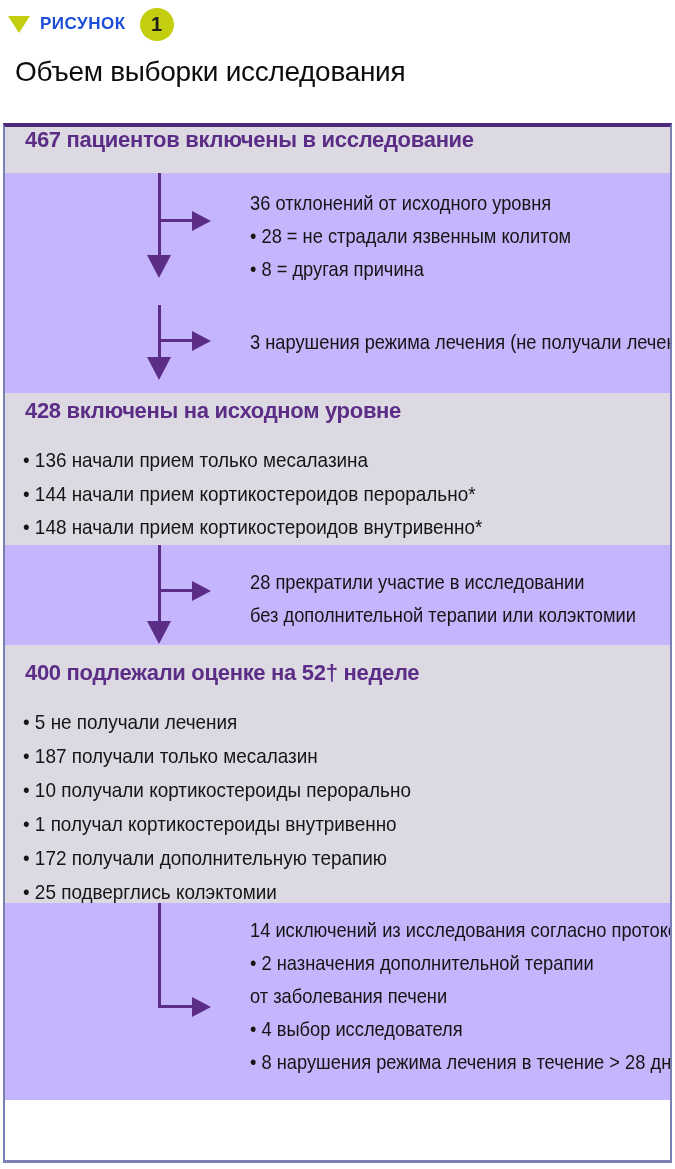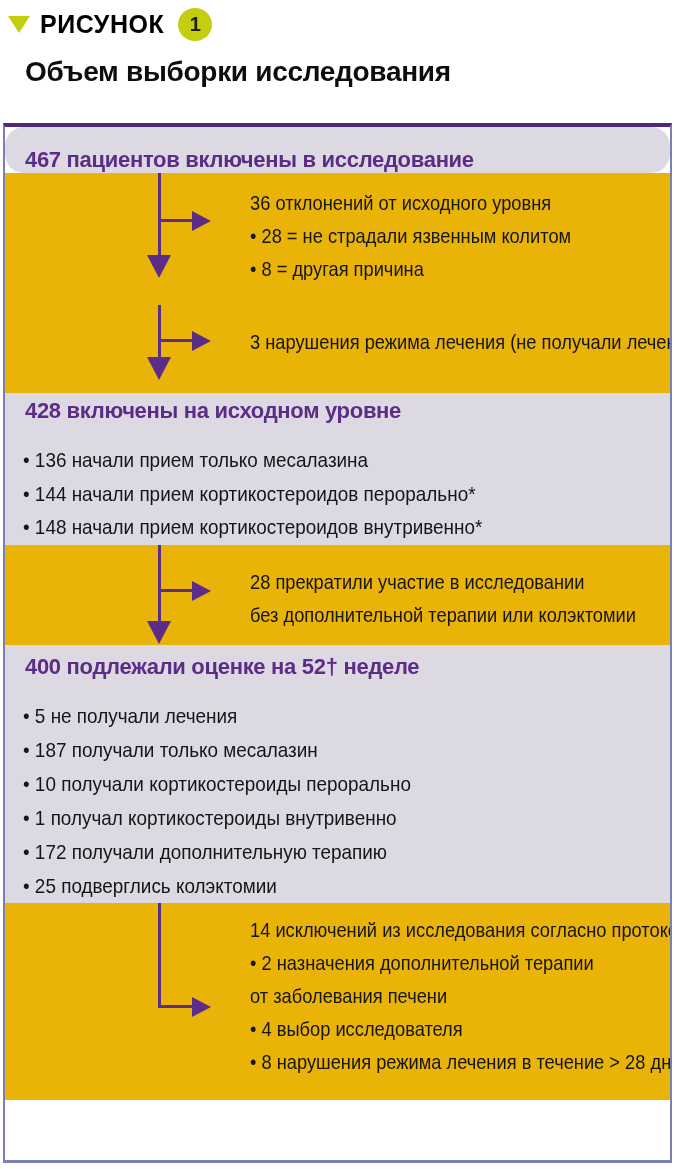--- a/index.html
+++ b/index.html
@@ -4,41 +4,41 @@
 <style>
   html,body{margin:0;padding:0;background:#ffffff;}
   .page{
     position:relative;width:675px;height:1169px;background:#ffffff;overflow:hidden;
     font-family:"Liberation Sans","DejaVu Sans",sans-serif;color:#111;
   }
   
   .kicker-row{position:absolute;left:8px;top:6px;height:36px;display:flex;align-items:center;}
   .tri-down{width:0;height:0;border-left:11px solid transparent;border-right:11px solid transparent;
     border-top:17px solid #c3ce0e;margin-right:10px;}
-  .kicker{color:#000000;font-size:25px;font-weight:bold;letter-spacing:0.5px;}
+  .kicker{color:#1d4ed8;font-size:17px;font-weight:bold;letter-spacing:0.5px;}
   .badge{width:34px;height:33px;border-radius:50%;background:#c3ce0e;margin-left:14px;
     display:flex;align-items:center;justify-content:center;}
   .badge span{color:#1d1d1b;font-size:20px;font-weight:bold;}
-  .page-title{position:absolute;left:25px;top:56px;font-size:28px;font-weight:bold;color:#0d0d0d;letter-spacing:-0.3px;}
+  .page-title{position:absolute;left:15px;top:56px;font-size:28px;font-weight:normal;color:#0d0d0d;letter-spacing:-0.3px;}
   
   .flow{
     position:absolute;left:3px;top:123px;width:669px;height:1040px;box-sizing:border-box;
     background:#ffffff;
     border-top:4px solid #4f2a7c;
     border-left:2px solid #7b80b2;border-right:2px solid #7b80b2;border-bottom:3px solid #7b80b2;
   }
   .gbox{background:#dcd9e3;box-sizing:border-box;padding:0 20px;overflow:hidden;}
   .gbox-header{color:#5b2d86;font-weight:bold;font-size:22px;letter-spacing:-0.3px;white-space:nowrap;}
-  .hdr-center{display:flex;align-items:flex-end;border-radius:19px;}
+  .hdr-center{display:flex;align-items:flex-start;}
   .gbullets{margin-top:14px;}
   .gbullets .bl{font-size:21px;line-height:33.5px;color:#151515;white-space:nowrap;
     transform:scaleX(0.9);transform-origin:left center;}
   .bl::before{content:"• ";}
   
-  .wsect{position:relative;background:#eab308;overflow:hidden;}
+  .wsect{position:relative;background:#c4b5fd;overflow:hidden;}
   .vline{position:absolute;left:153px;top:0;width:3px;background:#5b2d86;}
   .hline{position:absolute;left:154px;width:34px;height:3px;background:#5b2d86;}
   .rtri{position:absolute;left:187px;width:0;height:0;
     border-top:10px solid transparent;border-bottom:10px solid transparent;border-left:19px solid #5b2d86;}
   .dtri{position:absolute;left:142px;width:0;height:0;
     border-left:12px solid transparent;border-right:12px solid transparent;border-top:23px solid #5b2d86;}
   .note{position:absolute;left:245px;}
   .note .nline{font-size:21px;line-height:33px;color:#151515;white-space:nowrap;
     transform:scaleX(0.87);transform-origin:left center;}
 </style>
@@ -99,21 +99,21 @@
       <div class="vline" style="height:76px"></div>
       <div class="hline" style="top:44px"></div>
       <div class="rtri" style="top:36px"></div>
       <div class="dtri" style="top:76px"></div>
       <div class="note" style="top:20px">
         <div class="nline">28 прекратили участие в исследовании</div>
         <div class="nline">без дополнительной терапии или колэктомии</div>
       </div>
     </div>
 
-    <div class="gbox" style="height:258px;padding-top:4px">
+    <div class="gbox" style="height:258px;padding-top:10px">
       <div class="gbox-header" style="line-height:36px">400 подлежали оценке на 52† неделе</div>
       <div class="gbullets" style="margin-left:-2px">
         <div class="bl" style="line-height:34px">5 не получали лечения</div>
         <div class="bl" style="line-height:34px">187 получали только месалазин</div>
         <div class="bl" style="line-height:34px">10 получали кортикостероиды перорально</div>
         <div class="bl" style="line-height:34px">1 получал кортикостероиды внутривенно</div>
         <div class="bl" style="line-height:34px">172 получали дополнительную терапию</div>
         <div class="bl" style="line-height:34px">25 подверглись колэктомии</div>
       </div>
     </div>

